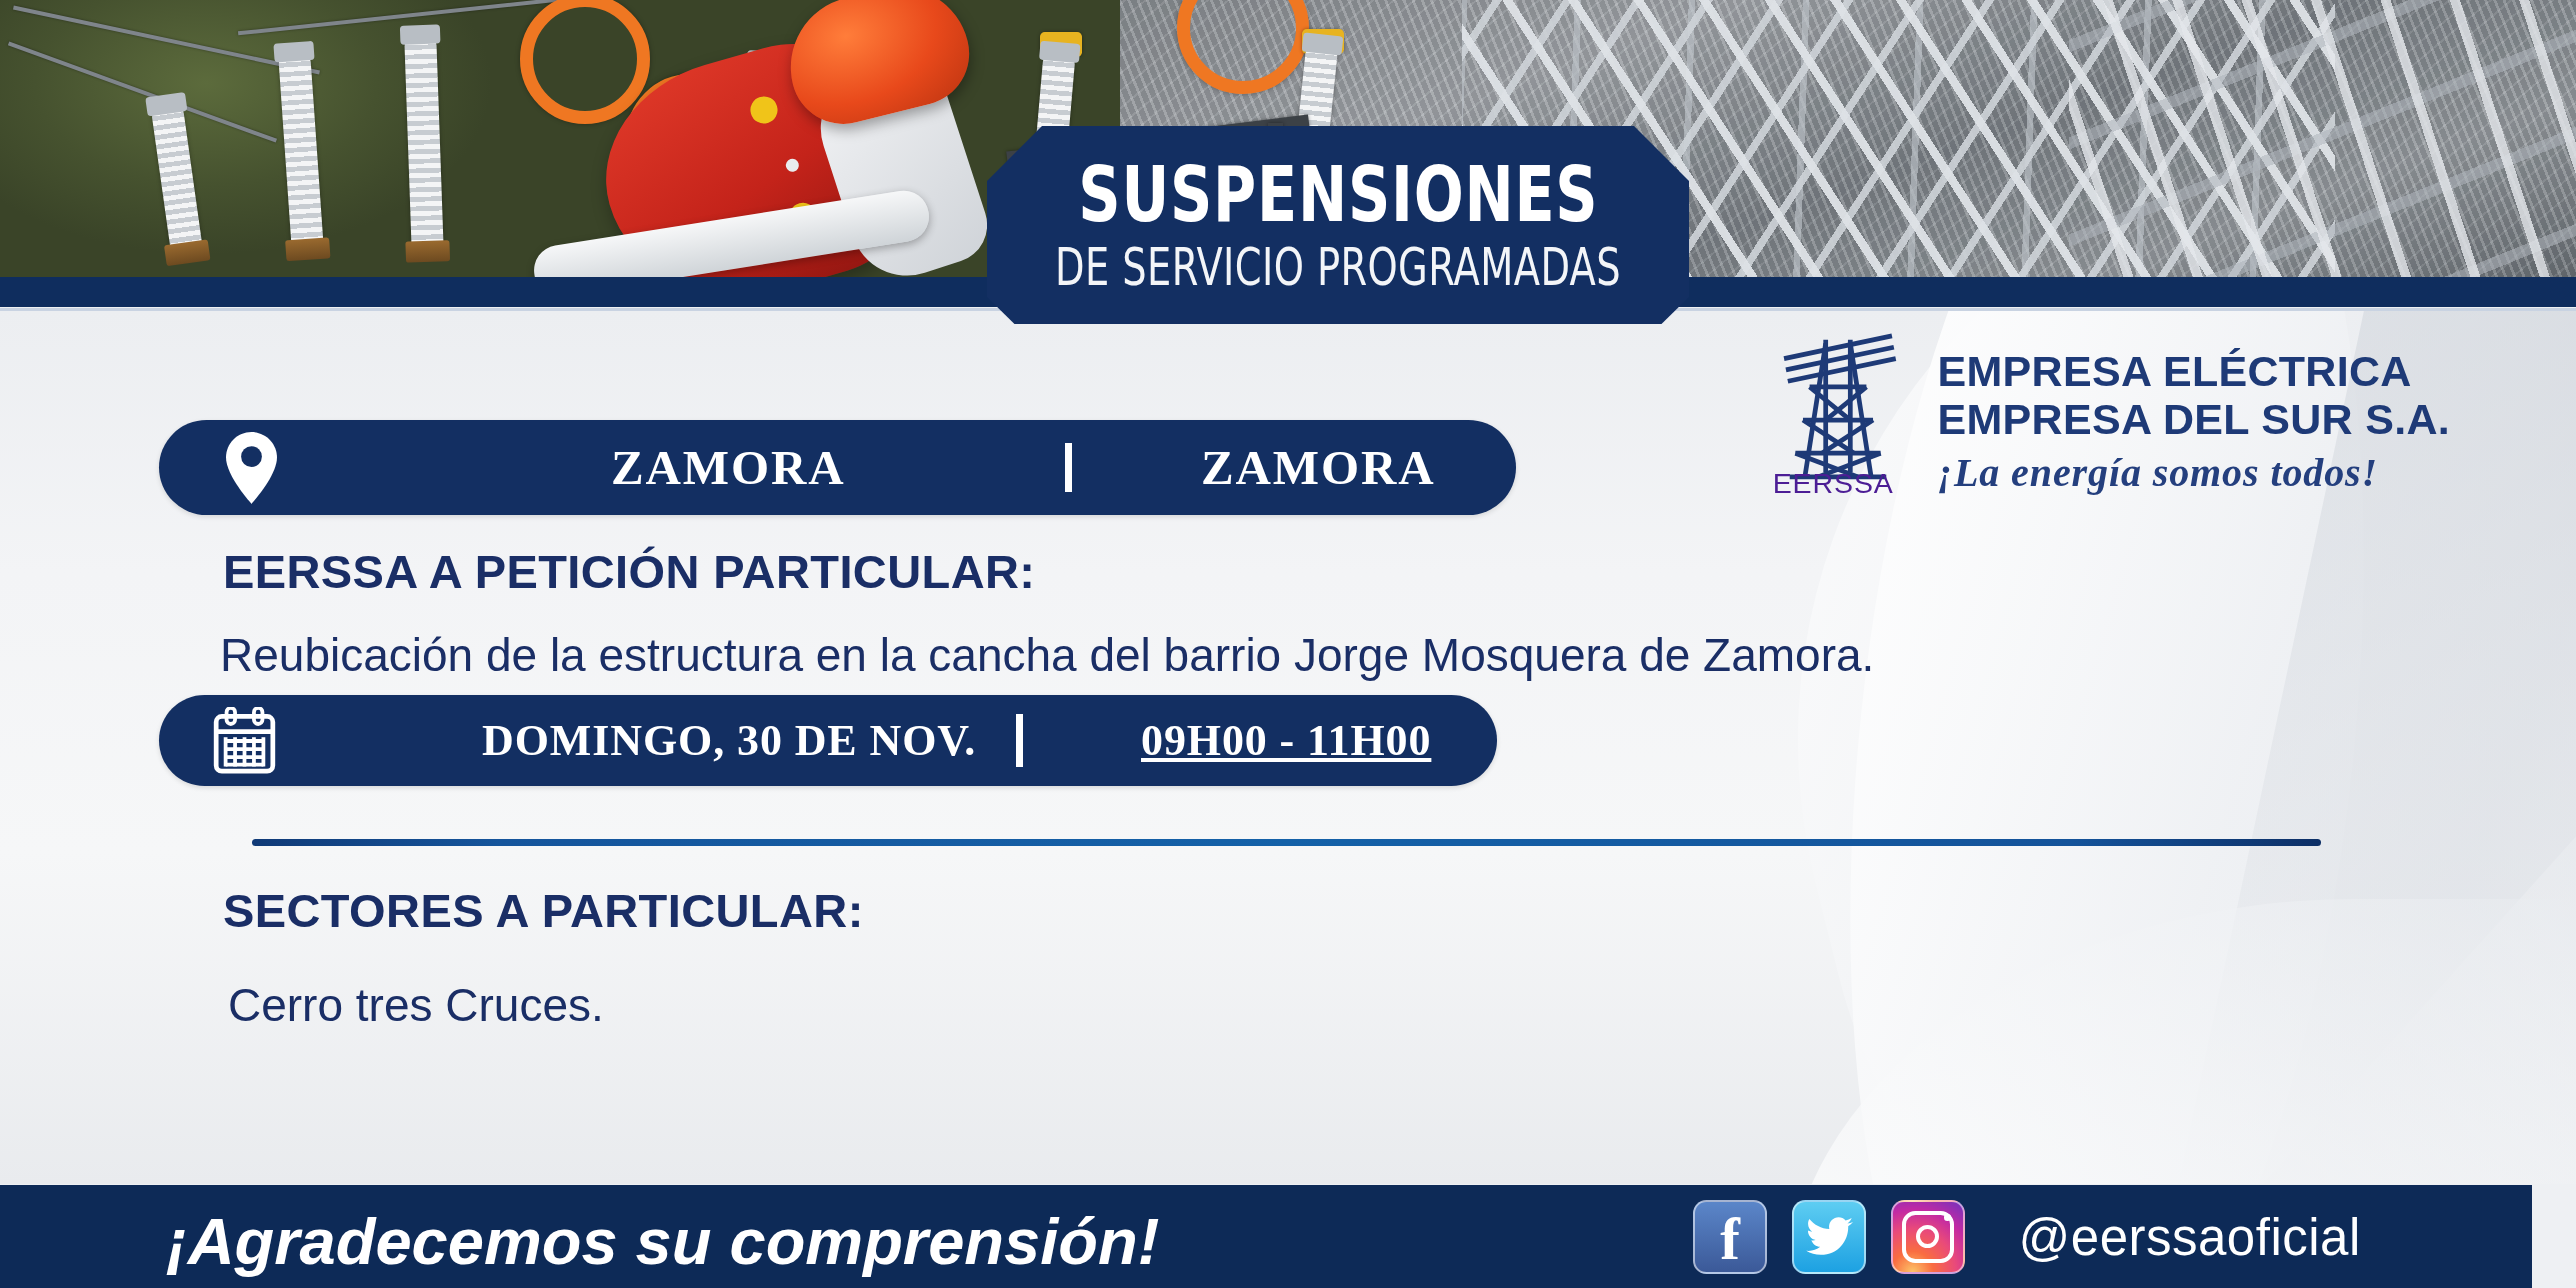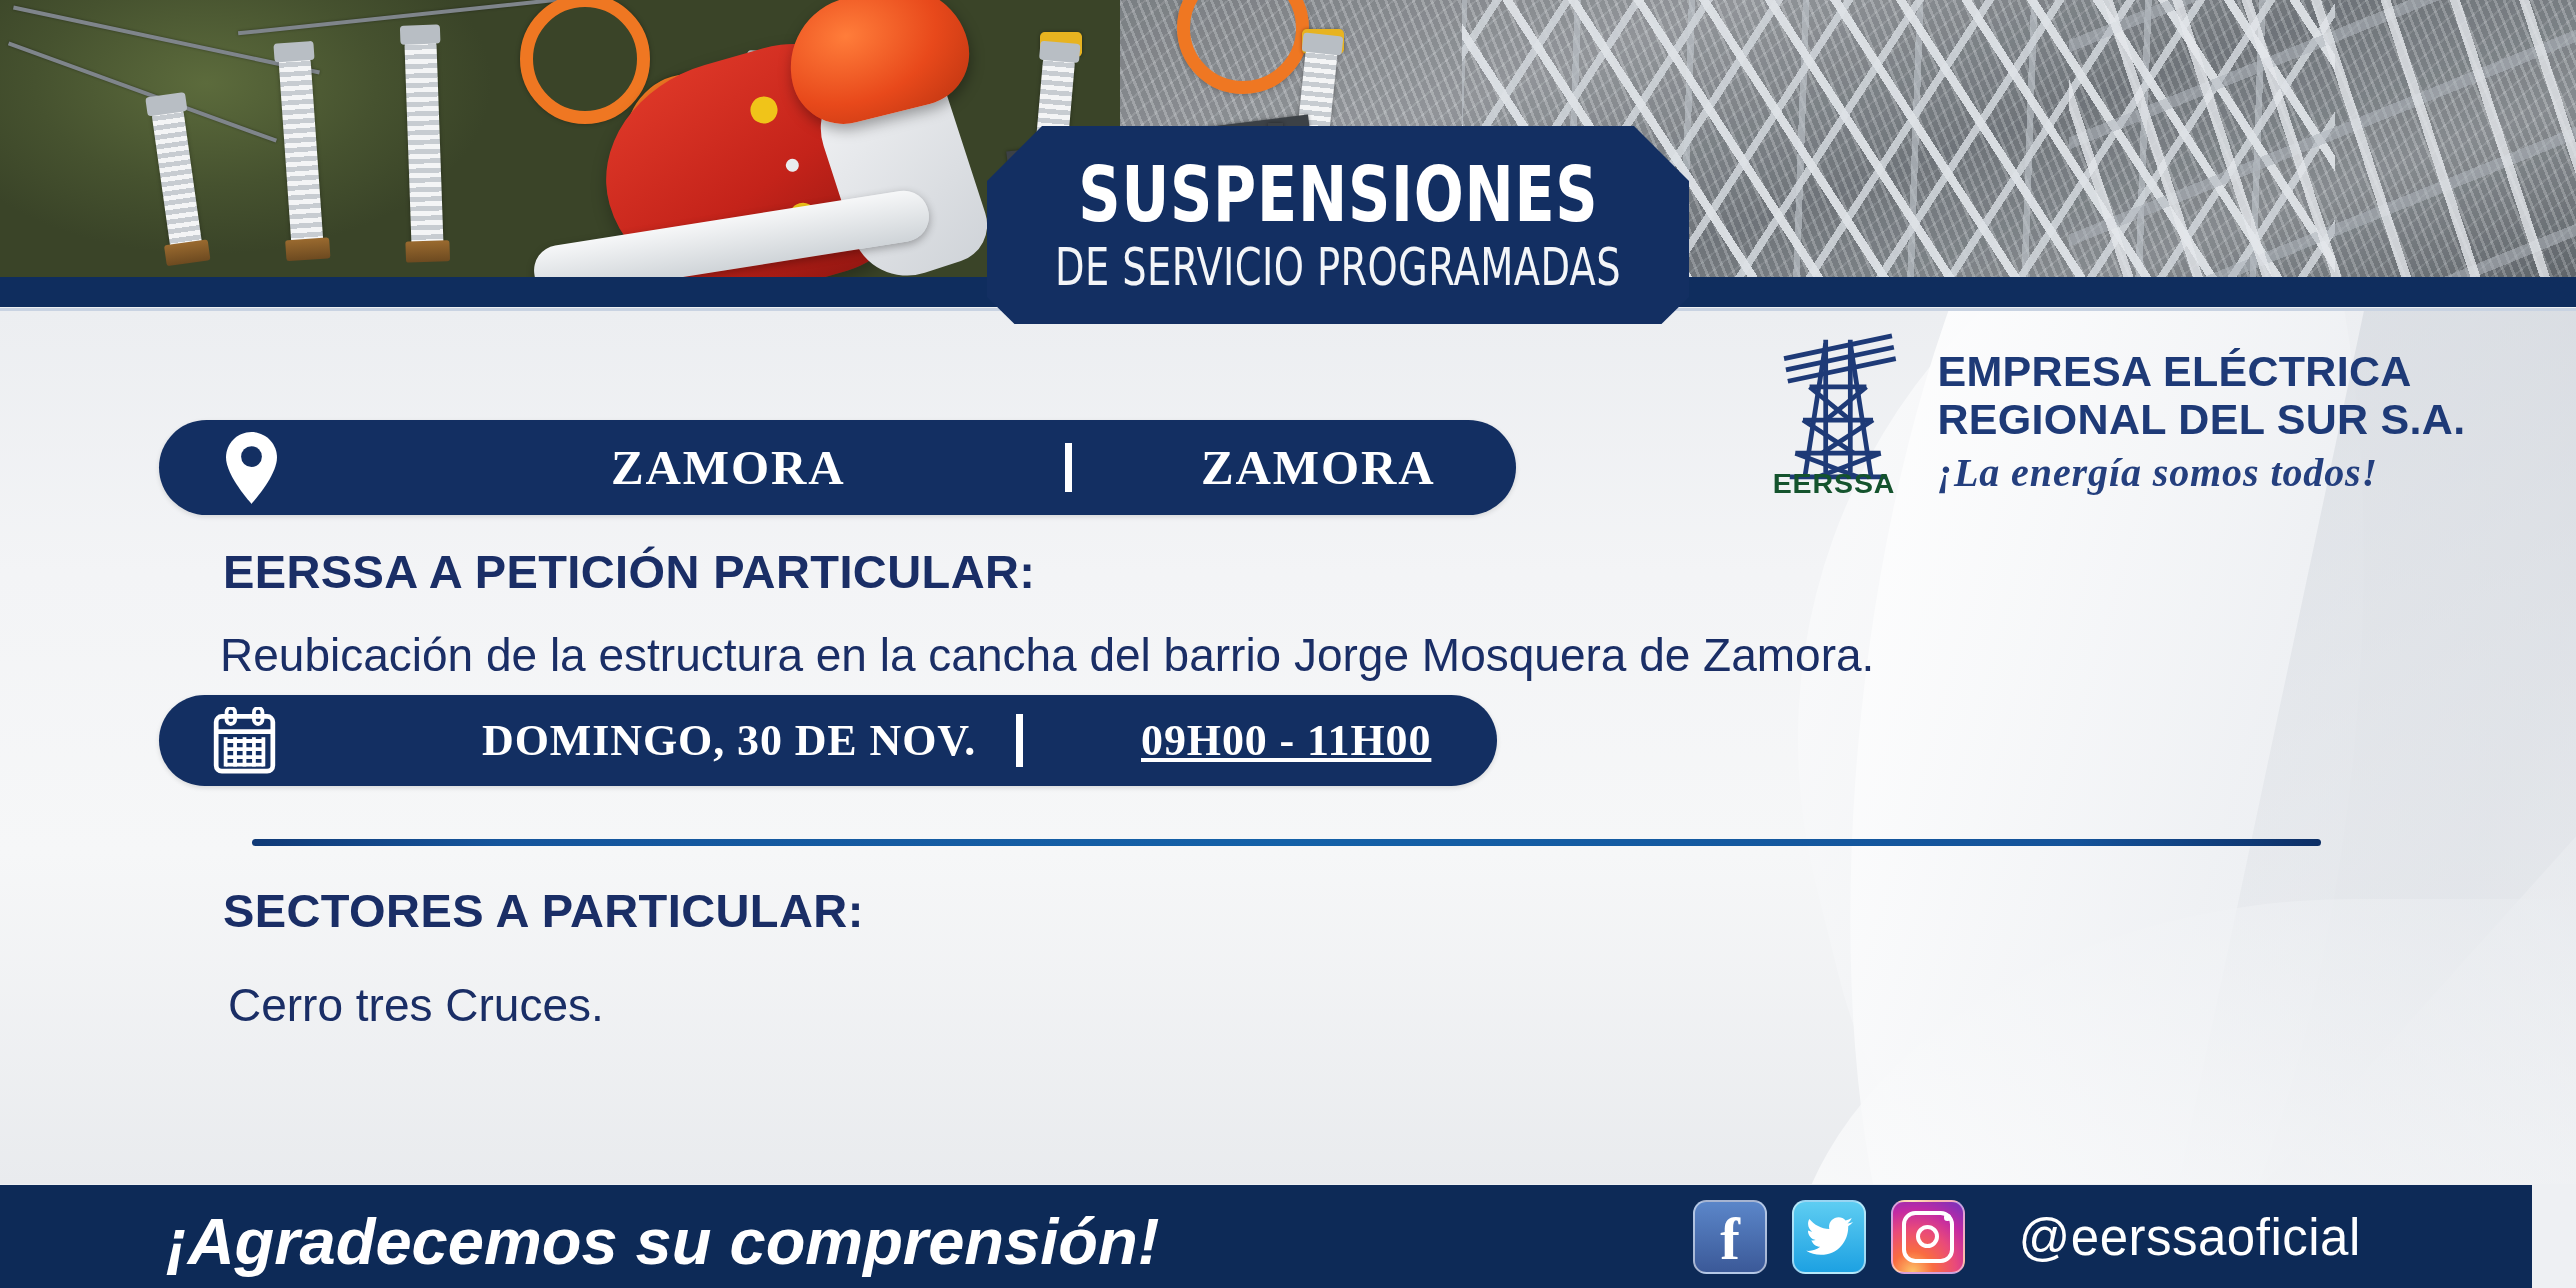--- a/index.html
+++ b/index.html
@@ -227,21 +227,21 @@
     font-weight:bold;font-size:43px;letter-spacing:0.3px;line-height:1.12;white-space:nowrap;
   }
   .logo-slogan{
     margin-top:5.7px;font-family:"Liberation Serif","DejaVu Serif",serif;
     font-style:italic;font-weight:bold;font-size:40px;color:#243f7e;
     letter-spacing:0.9px;white-space:nowrap;
   }
   .eerssa-word{
     position:absolute;left:5.7px;bottom:-3.8px;
     font-family:"Liberation Sans","DejaVu Sans",sans-serif;
-    font-weight:bold;font-size:28.5px;color:#14532d;letter-spacing:0.9px;
+    font-weight:normal;font-size:28.5px;color:#4c1d95;letter-spacing:0.9px;
   }
 
   
   .footer{
     position:absolute;left:0;top:1185px;width:2532px;height:104px;background:#0d2a57;
     z-index:8;
   }
   .footer-msg{
     position:absolute;left:166px;top:19px;
     color:#fff;font-family:"Liberation Sans","DejaVu Sans",sans-serif;
@@ -365,21 +365,21 @@
           <line x1="38" y1="95" x2="92" y2="130"></line>
           <line x1="112" y1="95" x2="58" y2="130"></line>
           <line x1="30" y1="130" x2="96" y2="155"></line>
           <line x1="120" y1="130" x2="54" y2="155"></line>
         </g>
       </svg>
       <div class="eerssa-word">EERSSA</div>
     </div>
     <div class="logo-txt">
       <div class="logo-l1">EMPRESA ELÉCTRICA</div>
-      <div class="logo-l2">REGIONAL DEL SUR S.A.</div>
+      <div class="logo-l2">EMPRESA DEL SUR S.A.</div>
       <div class="logo-slogan">¡La energía somos todos!</div>
     </div>
   </div>
 
   <div class="pill pill-loc">
     <div class="pin-icon">
       <svg width="51" height="72" viewBox="0 0 54 76" aria-hidden="true">
         <path d="M27 0C12.1 0 0 12.1 0 27c0 19.5 27 49 27 49s27-29.5 27-49C54 12.1 41.9 0 27 0z" fill="#ffffff"></path>
         <circle cx="27" cy="26" r="11" fill="#132f62"></circle>
       </svg>

